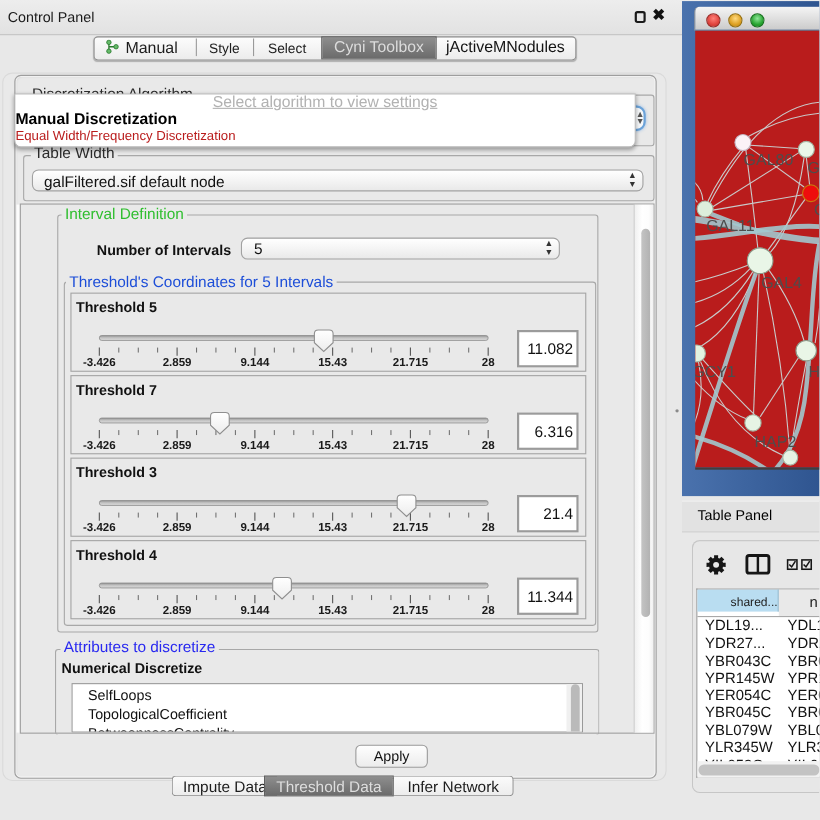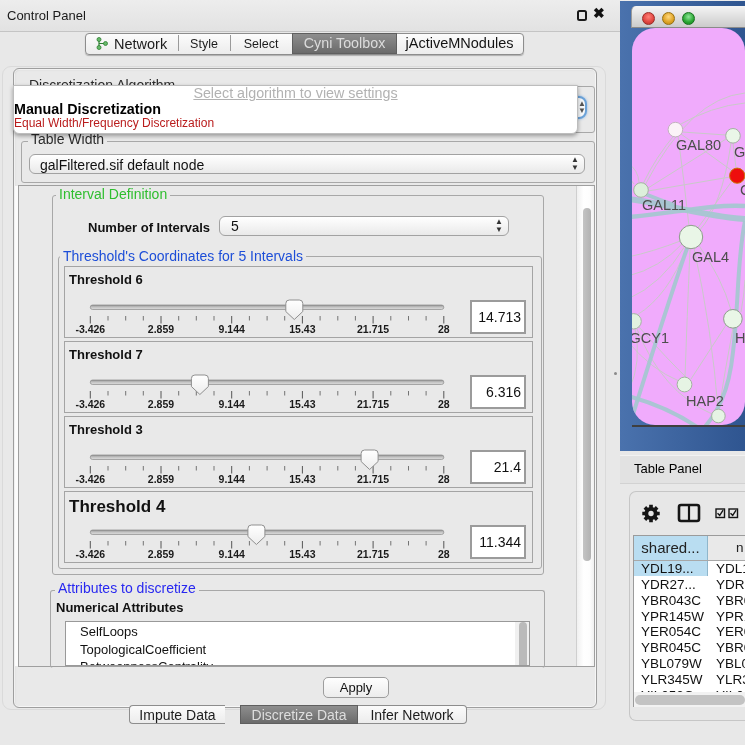--- a/index.html
+++ b/index.html
@@ -15,21 +15,21 @@
 <div class="abs" style="left:593px;top:5px;font-size:14px;font-weight:bold;color:#111;">✖</div>
 
 <div class="abs" style="left:85px;top:33px;width:437px;height:20px;border:1px solid #8d8d8d;border-radius:4px;background:linear-gradient(180deg,#fcfcfc,#ececec);box-shadow:0 1px 1px rgba(0,0,0,0.25);"></div>
 <div class="abs" style="left:96px;top:36px;width:13px;height:14px;">
 <svg width="13" height="13" viewBox="0 0 13 13">
       <path d="M3 3 V10 M3 6.5 H9" stroke="#2e7d32" stroke-width="1.2" fill="none"></path>
       <circle cx="3" cy="2.5" r="2" fill="#66bb6a" stroke="#2e7d32" stroke-width="0.8"></circle>
       <circle cx="3" cy="10.5" r="2" fill="#66bb6a" stroke="#2e7d32" stroke-width="0.8"></circle>
       <circle cx="9.5" cy="6.5" r="2" fill="#66bb6a" stroke="#2e7d32" stroke-width="0.8"></circle>
     </svg></div>
-<div class="abs" style="left:114px;top:36px;font-size:14.5px;color:#1c1c1c;">Network</div>
+<div class="abs" style="left:114px;top:36px;font-size:14.5px;color:#1c1c1c;">Manual</div>
 <div class="abs" style="left:178px;top:35px;width:1px;height:16px;background:#9a9a9a;"></div>
 <div class="abs" style="left:178px;top:37px;width:52px;text-align:center;font-size:12.5px;color:#1c1c1c;">Style</div>
 <div class="abs" style="left:230px;top:35px;width:1px;height:16px;background:#9a9a9a;"></div>
 <div class="abs" style="left:230px;top:37px;width:62px;text-align:center;font-size:12.5px;color:#1c1c1c;">Select</div>
 <div class="abs" style="left:292px;top:33px;width:105px;height:21px;background:linear-gradient(180deg,#8e8e8e,#6b6b6b);border:1px solid #5f5f5f;box-sizing:border-box;"></div>
 <div class="abs" style="left:292px;top:35px;width:105px;text-align:center;font-size:14.3px;color:#dcdcdc;">Cyni Toolbox</div>
 <div class="abs" style="left:397px;top:35px;width:125px;text-align:center;font-size:14.5px;color:#141414;">jActiveMNodules</div>
 
 <div class="abs" style="left:2px;top:66px;width:604px;height:644px;border:1px solid #dadada;border-radius:9px;background:#e9e9e9;box-sizing:border-box;"></div>
 <div class="abs" style="left:13px;top:68px;width:584px;height:640px;border:1px solid #9e9e9e;border-radius:6px;box-shadow:inset 0 0 0 1px rgba(255,255,255,0.6), inset 1px 1px 2px rgba(0,0,0,0.08);box-sizing:border-box;"></div>
@@ -55,21 +55,21 @@
 <div class="grouptitle" style="left:56px;top:188px;color:#2fbe2f;font-size:14px;">Interval Definition</div>
 <div class="abs" style="left:88px;top:220px;font-size:13px;font-weight:bold;color:#111;">Number of Intervals</div>
 <div class="abs" style="left:219px;top:216px;width:290px;height:20px;border:1px solid #a2a2a2;border-radius:6px;background:linear-gradient(180deg,#ffffff,#f2f2f2 60%,#e9e9e9);box-sizing:border-box;"></div>
 <div class="abs" style="left:231px;top:218px;font-size:14px;color:#111;">5</div>
 <div class="abs" style="left:495px;top:218px;font-size:8px;color:#333;line-height:8px;">▲<br>▼</div>
 
 <div class="abs" style="left:58px;top:256px;width:482px;height:311px;border:1px solid #a8a8a8;border-radius:3px;"></div>
 <div class="grouptitle" style="left:60px;top:250px;color:#1d4ed8;font-size:14px;">Threshold's Coordinates for 5 Intervals</div>
 
 <div class="abs" style="left:64px;top:266px;width:469px;height:72px;border:1px solid #a4a4a4;box-sizing:border-box;"></div>
-<div class="abs" style="left:69px;top:272px;font-size:13px;font-weight:bold;color:#111;">Threshold 6</div>
+<div class="abs" style="left:69px;top:272px;font-size:13px;font-weight:bold;color:#111;">Threshold 5</div>
 <svg class="abs" style="left:64px;top:266px;" width="469" height="72" viewBox="0 0 469 72">
 <defs>
 <linearGradient id="tg1" x1="0" y1="0" x2="0" y2="1">
         <stop offset="0" stop-color="#8f8f8f"></stop>
         <stop offset="0.45" stop-color="#c2c2c2"></stop>
         <stop offset="1" stop-color="#dddddd"></stop>
       </linearGradient>
 <linearGradient id="th1" x1="0" y1="0" x2="0" y2="1">
         <stop offset="0" stop-color="#ffffff"></stop>
         <stop offset="0.5" stop-color="#f6f6f6"></stop>
@@ -100,21 +100,21 @@
     <line x1="379.8" y1="50" x2="379.8" y2="57.5" stroke="#555" stroke-width="1"></line>
     <text x="26.3" y="67" font-size="10.5" font-weight="bold" fill="#1a1a1a" text-anchor="middle" font-family="Liberation Sans, sans-serif">-3.426</text>
     <text x="97.0" y="67" font-size="10.5" font-weight="bold" fill="#1a1a1a" text-anchor="middle" font-family="Liberation Sans, sans-serif">2.859</text>
     <text x="167.7" y="67" font-size="10.5" font-weight="bold" fill="#1a1a1a" text-anchor="middle" font-family="Liberation Sans, sans-serif">9.144</text>
     <text x="238.4" y="67" font-size="10.5" font-weight="bold" fill="#1a1a1a" text-anchor="middle" font-family="Liberation Sans, sans-serif">15.43</text>
     <text x="309.1" y="67" font-size="10.5" font-weight="bold" fill="#1a1a1a" text-anchor="middle" font-family="Liberation Sans, sans-serif">21.715</text>
     <text x="379.8" y="67" font-size="10.5" font-weight="bold" fill="#1a1a1a" text-anchor="middle" font-family="Liberation Sans, sans-serif">28</text>
     <path d="M 225.3 34 H 235.3 Q 238.8 34 238.8 37.5 V 45.5 L 230.3 53.5 L 221.8 45.5 V 37.5 Q 221.8 34 225.3 34 Z" fill="url(#th1)" stroke="#8f8f8f" stroke-width="1"></path>
 </svg>
 <div class="abs" style="left:470px;top:300px;width:56px;height:34px;background:#fff;border:2px solid #9b9b9b;box-sizing:border-box;"></div>
-<div class="abs" style="left:470px;top:300px;width:51px;height:34px;line-height:34px;text-align:right;font-size:14px;color:#111;">14.713</div>
+<div class="abs" style="left:470px;top:300px;width:51px;height:34px;line-height:34px;text-align:right;font-size:14px;color:#111;">11.082</div>
 
 <div class="abs" style="left:64px;top:341px;width:469px;height:72px;border:1px solid #a4a4a4;box-sizing:border-box;"></div>
 <div class="abs" style="left:69px;top:347px;font-size:13px;font-weight:bold;color:#111;">Threshold 7</div>
 <svg class="abs" style="left:64px;top:341px;" width="469" height="72" viewBox="0 0 469 72">
 <defs>
 <linearGradient id="tg2" x1="0" y1="0" x2="0" y2="1">
         <stop offset="0" stop-color="#8f8f8f"></stop>
         <stop offset="0.45" stop-color="#c2c2c2"></stop>
         <stop offset="1" stop-color="#dddddd"></stop>
       </linearGradient>
@@ -199,21 +199,21 @@
     <text x="167.7" y="67" font-size="10.5" font-weight="bold" fill="#1a1a1a" text-anchor="middle" font-family="Liberation Sans, sans-serif">9.144</text>
     <text x="238.4" y="67" font-size="10.5" font-weight="bold" fill="#1a1a1a" text-anchor="middle" font-family="Liberation Sans, sans-serif">15.43</text>
     <text x="309.1" y="67" font-size="10.5" font-weight="bold" fill="#1a1a1a" text-anchor="middle" font-family="Liberation Sans, sans-serif">21.715</text>
     <text x="379.8" y="67" font-size="10.5" font-weight="bold" fill="#1a1a1a" text-anchor="middle" font-family="Liberation Sans, sans-serif">28</text>
     <path d="M 300.6 34 H 310.6 Q 314.1 34 314.1 37.5 V 45.5 L 305.6 53.5 L 297.1 45.5 V 37.5 Q 297.1 34 300.6 34 Z" fill="url(#th3)" stroke="#8f8f8f" stroke-width="1"></path>
 </svg>
 <div class="abs" style="left:470px;top:450px;width:56px;height:34px;background:#fff;border:2px solid #9b9b9b;box-sizing:border-box;"></div>
 <div class="abs" style="left:470px;top:450px;width:51px;height:34px;line-height:34px;text-align:right;font-size:14px;color:#111;">21.4</div>
 
 <div class="abs" style="left:64px;top:491px;width:469px;height:72px;border:1px solid #a4a4a4;box-sizing:border-box;"></div>
-<div class="abs" style="left:69px;top:497px;font-size:17px;font-weight:bold;color:#111;">Threshold 4</div>
+<div class="abs" style="left:69px;top:497px;font-size:13px;font-weight:bold;color:#111;">Threshold 4</div>
 <svg class="abs" style="left:64px;top:491px;" width="469" height="72" viewBox="0 0 469 72">
 <defs>
 <linearGradient id="tg4" x1="0" y1="0" x2="0" y2="1">
         <stop offset="0" stop-color="#8f8f8f"></stop>
         <stop offset="0.45" stop-color="#c2c2c2"></stop>
         <stop offset="1" stop-color="#dddddd"></stop>
       </linearGradient>
 <linearGradient id="th4" x1="0" y1="0" x2="0" y2="1">
         <stop offset="0" stop-color="#ffffff"></stop>
         <stop offset="0.5" stop-color="#f6f6f6"></stop>
@@ -248,44 +248,44 @@
     <text x="238.4" y="67" font-size="10.5" font-weight="bold" fill="#1a1a1a" text-anchor="middle" font-family="Liberation Sans, sans-serif">15.43</text>
     <text x="309.1" y="67" font-size="10.5" font-weight="bold" fill="#1a1a1a" text-anchor="middle" font-family="Liberation Sans, sans-serif">21.715</text>
     <text x="379.8" y="67" font-size="10.5" font-weight="bold" fill="#1a1a1a" text-anchor="middle" font-family="Liberation Sans, sans-serif">28</text>
     <path d="M 187.4 34 H 197.4 Q 200.9 34 200.9 37.5 V 45.5 L 192.4 53.5 L 183.9 45.5 V 37.5 Q 183.9 34 187.4 34 Z" fill="url(#th4)" stroke="#8f8f8f" stroke-width="1"></path>
 </svg>
 <div class="abs" style="left:470px;top:525px;width:56px;height:34px;background:#fff;border:2px solid #9b9b9b;box-sizing:border-box;"></div>
 <div class="abs" style="left:470px;top:525px;width:51px;height:34px;line-height:34px;text-align:right;font-size:14px;color:#111;">11.344</div>
 
 <div class="abs" style="left:50px;top:590px;width:493px;height:77px;border:1px solid #a8a8a8;border-radius:3px;border-bottom:none;"></div>
 <div class="grouptitle" style="left:55px;top:582px;color:#2828f0;font-size:14px;">Attributes to discretize</div>
-<div class="abs" style="left:56px;top:600px;font-size:13px;font-weight:bold;color:#111;">Numerical Attributes</div>
+<div class="abs" style="left:56px;top:600px;font-size:13px;font-weight:bold;color:#111;">Numerical Discretize</div>
 <div class="abs" style="left:65px;top:621px;width:465px;height:45px;background:#fff;border:1px solid #999;box-sizing:border-box;overflow:hidden;">
   <div style="padding:1px 0 0 14px;font-size:13px;color:#111;line-height:17.5px;">SelfLoops<br>TopologicalCoefficient<br>BetweennessCentrality</div>
 </div>
 <div class="abs" style="left:515px;top:622px;width:14px;height:43px;background:#f0f0f0;"></div>
 <div class="abs" style="left:518.5px;top:622px;width:8.5px;height:43px;background:#bababa;border-radius:4px 4px 0 0;"></div>
 
 <div class="abs" style="left:323px;top:677px;width:66px;height:21px;border:1px solid #9d9d9d;border-radius:5px;background:linear-gradient(180deg,#fefefe,#ececec);box-sizing:border-box;text-align:center;font-size:13px;color:#111;line-height:19px;">Apply</div>
 
 <div class="abs" style="left:13px;top:85px;width:565px;height:49px;background:#fff;border:1px solid #bdbdbd;border-radius:0 0 6px 6px;box-shadow:0 2px 4px rgba(0,0,0,0.35);box-sizing:border-box;"></div>
 <div class="abs" style="left:13px;top:85px;width:565px;text-align:center;font-size:14.3px;color:#b2b2b2;text-decoration:underline;">Select algorithm to view settings</div>
 <div class="abs" style="left:14px;top:101px;font-size:14.3px;font-weight:bold;color:#000;">Manual Discretization</div>
 <div class="abs" style="left:14px;top:116px;font-size:12px;color:#b91c1c;">Equal Width/Frequency Discretization</div>
 
-<div class="abs" style="left:129px;top:705px;width:96px;height:19px;background:linear-gradient(180deg,#fbfbfb,#ececec);border:1px solid #8d8d8d;border-right:none;border-radius:4px 0 0 4px;box-sizing:border-box;text-align:center;font-size:14px;color:#1c1c1c;line-height:18px;">Impute Data</div>
-<div class="abs" style="left:240px;top:705px;width:118px;height:19px;background:linear-gradient(180deg,#8e8e8e,#6b6b6b);border:1px solid #5f5f5f;box-sizing:border-box;text-align:center;font-size:14px;color:#dedede;line-height:18px;">Discretize Data</div>
+<div class="abs" style="left:156px;top:705px;width:96px;height:19px;background:linear-gradient(180deg,#fbfbfb,#ececec);border:1px solid #8d8d8d;border-right:none;border-radius:4px 0 0 4px;box-sizing:border-box;text-align:center;font-size:14px;color:#1c1c1c;line-height:18px;">Impute Data</div>
+<div class="abs" style="left:240px;top:705px;width:118px;height:19px;background:linear-gradient(180deg,#8e8e8e,#6b6b6b);border:1px solid #5f5f5f;box-sizing:border-box;text-align:center;font-size:14px;color:#dedede;line-height:18px;">Threshold Data</div>
 <div class="abs" style="left:358px;top:705px;width:109px;height:19px;background:linear-gradient(180deg,#fbfbfb,#ececec);border:1px solid #8d8d8d;border-left:none;border-radius:0 4px 4px 0;box-sizing:border-box;text-align:center;font-size:14px;color:#1c1c1c;line-height:18px;">Infer Network</div>
 
 <div class="abs" style="left:620px;top:1px;width:125px;height:450px;background:linear-gradient(90deg,#4a72ad,#2f5590);"></div>
 <div class="abs" style="left:631px;top:6px;width:114px;height:21px;background:linear-gradient(180deg,#f5f5f5,#cbcbcb);border-bottom:1px solid #8a8a8a;border-left:1px solid #9a9a9a;border-top-left-radius:5px;"></div>
 <div class="abs" style="left:641.5px;top:11.5px;width:11px;height:11px;border-radius:50%;background:radial-gradient(circle at 50% 35%,#ff8078,#e0443e 60%,#b03530);border:0.5px solid #9a2b27;"></div>
 <div class="abs" style="left:661.5px;top:11.5px;width:11px;height:11px;border-radius:50%;background:radial-gradient(circle at 50% 35%,#ffd97e,#dea123 60%,#b5831a);border:0.5px solid #97700f;"></div>
 <div class="abs" style="left:681.5px;top:11.5px;width:11px;height:11px;border-radius:50%;background:radial-gradient(circle at 50% 35%,#8fe698,#28a532 60%,#1d8426);border:0.5px solid #16701e;"></div>
-<div class="abs" style="left:632px;top:28px;width:113px;height:397px;background:#f0abfc;overflow:hidden;border-radius:23px;">
+<div class="abs" style="left:632px;top:28px;width:113px;height:397px;background:#b91c1c;overflow:hidden;">
 <svg width="113" height="397" viewBox="632 28 113 397" font-family="Liberation Sans, sans-serif">
   <g fill="none" stroke="#c9c9c9" stroke-width="1">
     <path d="M644,187 Q690,98 745,93"></path>
     <path d="M677,126 Q712,106 745,103"></path>
     <path d="M676,133 Q655,158 643,184"></path>
     <path d="M678,136 Q684,180 689,226"></path>
     <path d="M682,132 L726,135"></path>
     <path d="M681,134 L731,170"></path>
     <path d="M733,143 L736,168"></path>
     <path d="M648,191 L730,177"></path>
@@ -359,19 +359,19 @@
   </g>
   <g fill="none" stroke="#161616" stroke-width="1.4">
     <rect x="75" y="6" width="8.5" height="8.5"></rect>
     <path d="M76.5 10.2 l2.2 2.1 3.4-5.2" stroke-width="1.4"></path>
     <rect x="88" y="6" width="8.5" height="8.5"></rect>
     <path d="M89.5 10.2 l2.2 2.1 3.4-5.2" stroke-width="1.4"></path>
   </g>
 </svg>
 
 <div class="abs" style="left:633px;top:535px;width:112px;height:172px;background:#fff;border:1px solid #9b9b9b;border-right:none;box-sizing:border-box;"></div>
-<div class="abs" style="left:634px;top:536px;width:74px;height:40px;background:#b9ddf1;border-right:1px solid #8fb6cb;box-sizing:border-box;text-align:center;font-size:15px;color:#222;line-height:24px;">shared...</div>
+<div class="abs" style="left:634px;top:536px;width:74px;height:20px;background:#b9ddf1;border-right:1px solid #8fb6cb;box-sizing:border-box;text-align:right;font-size:11px;color:#222;line-height:24px;">shared...</div>
 <div class="abs" style="left:708px;top:536px;width:37px;height:24px;background:#e9e9e9;font-size:13.5px;color:#222;line-height:24px;padding-left:28px;">n</div>
 <div class="abs" style="left:634px;top:560px;width:111px;height:1px;background:#a8a8a8;"></div>
 <div class="abs" style="left:641px;top:561px;width:70px;font-size:13.5px;color:#111;line-height:15.85px;">YDL19...<br>YDR27...<br>YBR043C<br>YPR145W<br>YER054C<br>YBR045C<br>YBL079W<br>YLR345W<br>YIL052C</div>
 <div class="abs" style="left:716px;top:561px;width:30px;font-size:13.5px;color:#111;line-height:15.85px;overflow:hidden;height:131px;">YDL1<br>YDR2<br>YBR0<br>YPR1<br>YER0<br>YBR0<br>YBL0<br>YLR3<br>YIL0</div>
 <div class="abs" style="left:634px;top:692px;width:111px;height:15px;background:#f2f2f2;"></div>
 <div class="abs" style="left:635px;top:695px;width:110px;height:10px;background:#c3c3c3;border-radius:5px;"></div>
 
 </body></html>

